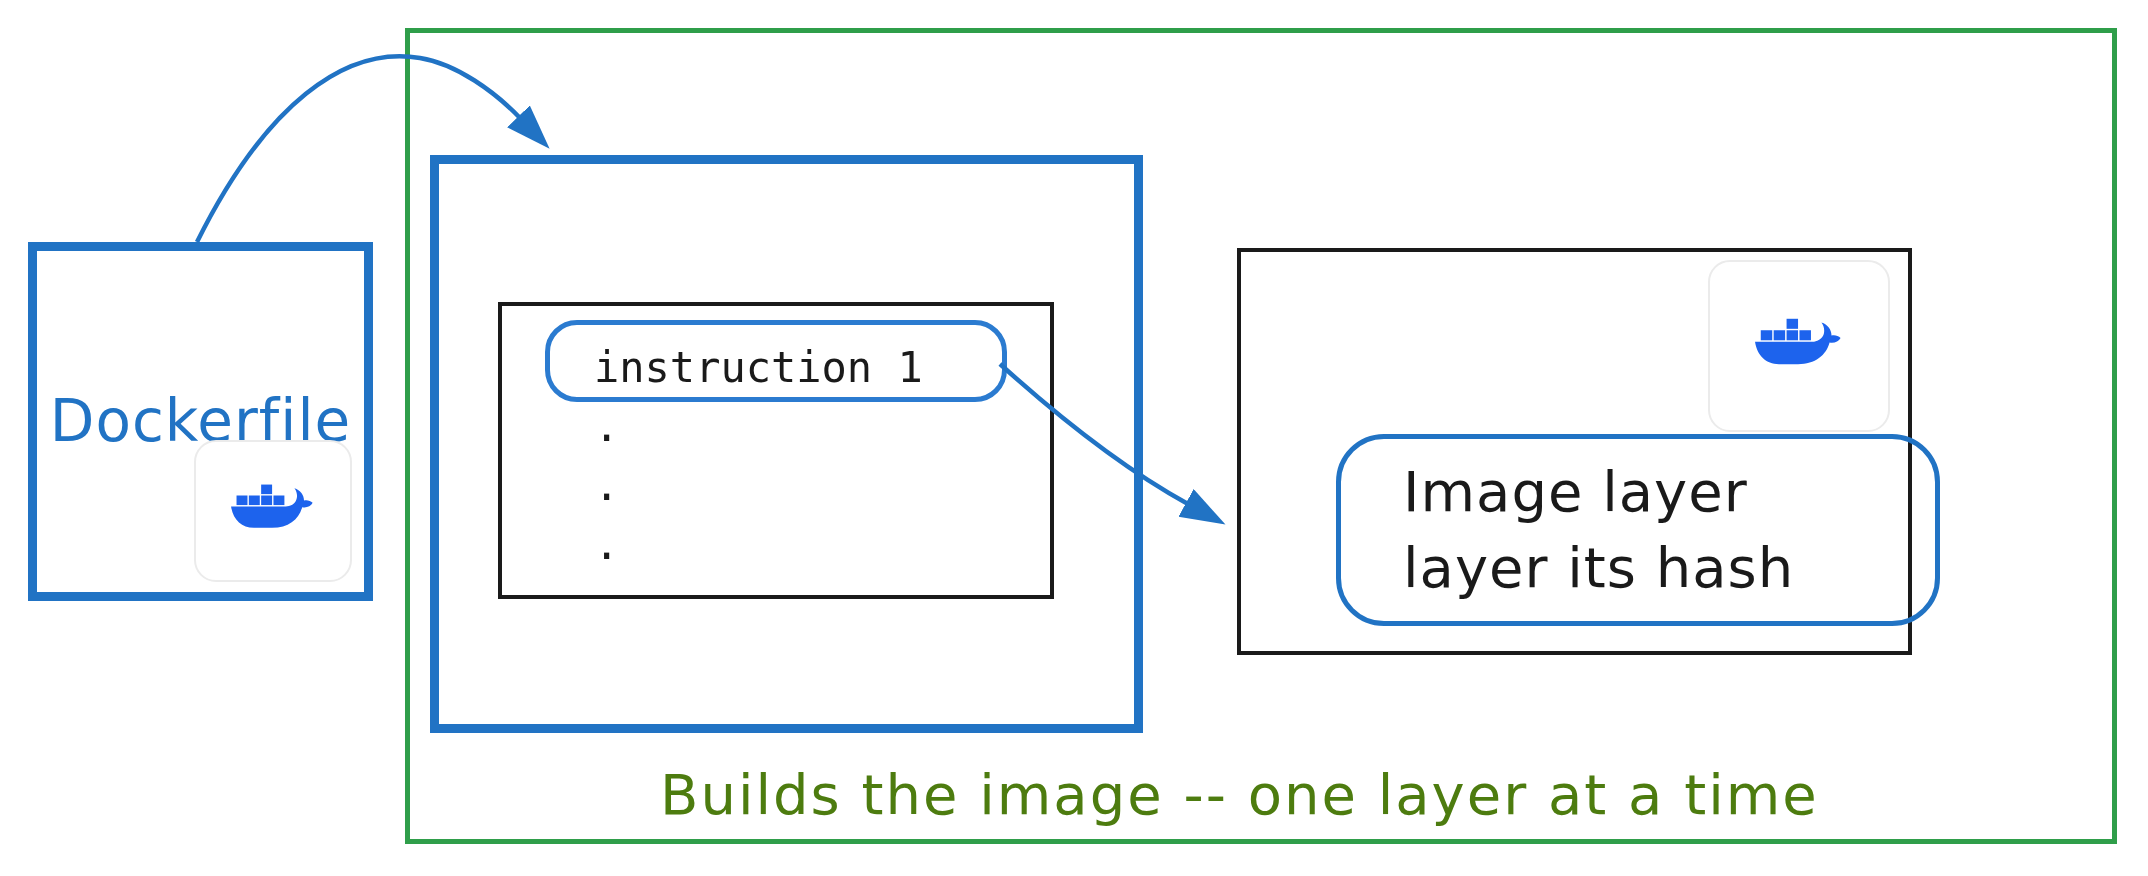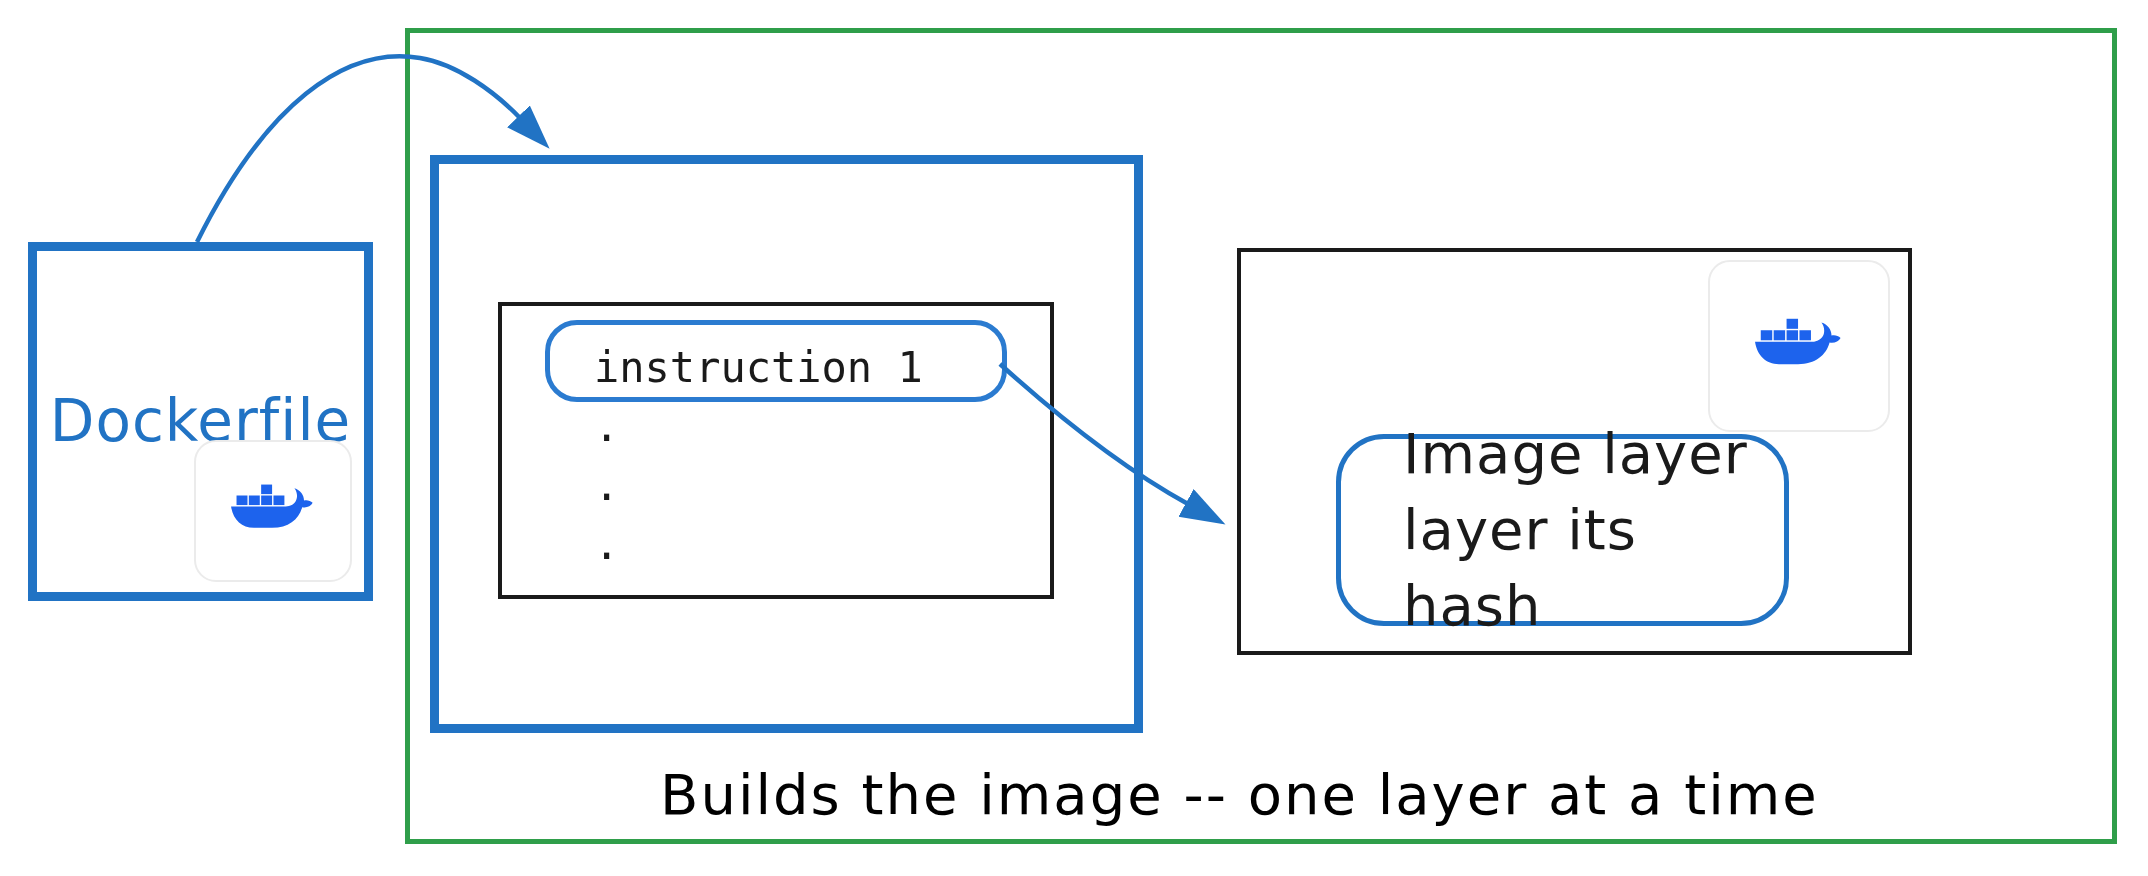--- a/index.html
+++ b/index.html
@@ -41,41 +41,41 @@
     position:absolute;left:92px;top:32px;right:10px;
     font-family:"DejaVu Sans Mono", monospace;
     font-size:42px;color:#1a1a1a;
   }
   .instr-lines .row{height:59px;line-height:59px;white-space:pre;}
   .layer-box{
     position:absolute;left:1237px;top:248px;width:675px;height:407px;
     border:4px solid #1a1a1a;background:#ffffff;box-sizing:border-box;
   }
   .layer-pill{
-    position:absolute;left:95px;top:182px;width:453px;height:192px;
+    position:absolute;left:95px;top:182px;width:604px;height:192px;
     border:5px solid #2173c4;border-radius:48px;box-sizing:border-box;
     display:flex;flex-direction:column;justify-content:center;
     padding-left:62px;
     font-size:56px;color:#1a1a1a;line-height:76px;
     letter-spacing:1px;
   }
   
   .chip{
     position:absolute;
     background:#ffffff;border:2px solid #ebebeb;border-radius:22px;
     box-sizing:border-box;
     display:flex;align-items:center;justify-content:center;
   }
   .chip.df-chip{right:12px;bottom:10px;width:158px;height:142px;}
   .chip.layer-chip{right:18px;top:8px;width:182px;height:172px;}
   .whale-svg{display:block;}
   
   .caption{
     position:absolute;left:660px;top:762px;
-    font-size:56px;color:#000000;font-weight:500;
+    font-size:56px;color:#4d7c0f;font-weight:500;
     letter-spacing:2px;white-space:nowrap;
   }
   
   .arrows{
     position:absolute;left:0;top:0;width:2148px;height:876px;
     pointer-events:none;
   }
 </style>
 </head>
 <body>

